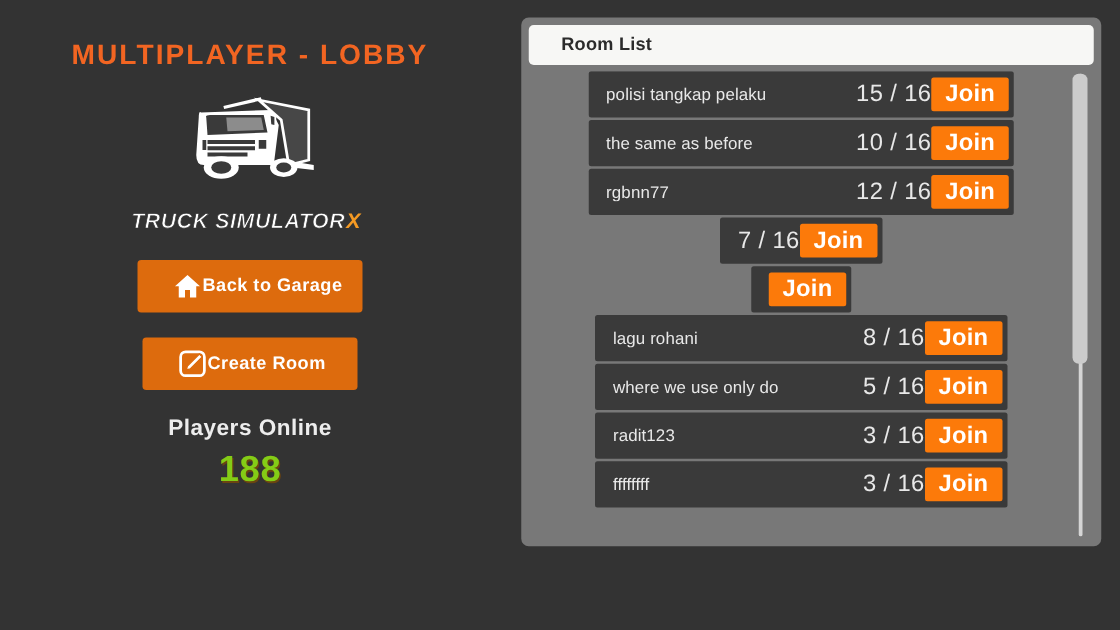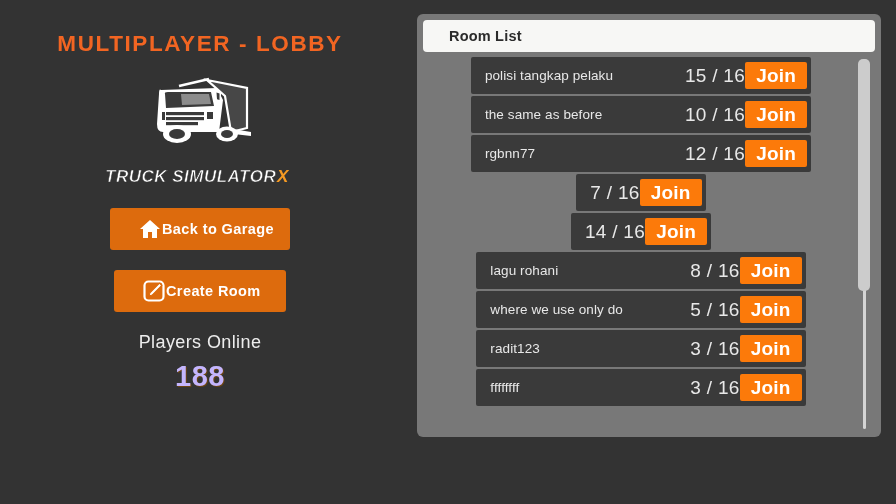--- a/index.html
+++ b/index.html
@@ -66,29 +66,29 @@
     text-align: center;
     font-size: 14.5px;
     font-weight: bold;
     letter-spacing: 0.4px;
     color: #FFFFFF;
     white-space: nowrap;
   }
   #players-online-label {
     margin-top: 20px;
     font-size: 18px;
-    font-weight: normal;
+    font-weight: bold;
     color: #EDEDED;
     letter-spacing: 0.4px;
   }
   #players-online-count {
     margin-top: 7px;
     font-size: 29px;
     font-weight: bold;
-    color: #c4b5fd;
+    color: #84cc16;
     letter-spacing: 0.5px;
     text-shadow: 1px 1px 0 #6b4410;
   }
 
   
   #room-panel {
     position: absolute;
     left: 417px; top: 14px;
     width: 464px; height: 423px;
     background: #787878;
@@ -274,21 +274,20 @@
           <div class="room-row">
             <span class="room-name">rgbnn77</span>
             <span class="room-capacity">12 / 16</span>
             <button class="join-button">Join</button>
           </div>
           <div class="room-row">
             <span class="room-capacity">7 / 16</span>
             <button class="join-button">Join</button>
           </div>
           <div class="room-row">
-            <span class="room-capacity">14 / 16</span>
             <button class="join-button">Join</button>
           </div>
           <div class="room-row">
             <span class="room-name">lagu rohani</span>
             <span class="room-capacity">8 / 16</span>
             <button class="join-button">Join</button>
           </div>
           <div class="room-row">
             <span class="room-name">where we use only do</span>
             <span class="room-capacity">5 / 16</span>

